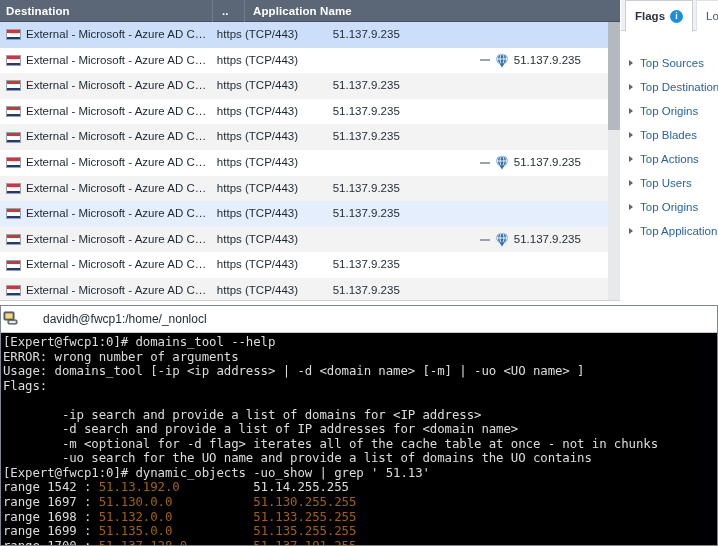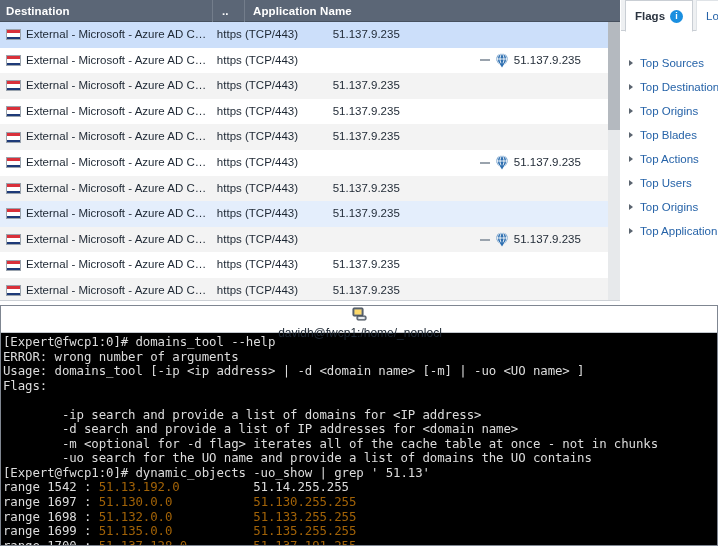--- a/index.html
+++ b/index.html
@@ -191,27 +191,26 @@
     left: 0; top: 305px;
     width: 718px; height: 241px;
     background: #000000;
     border: 1px solid #7f8691;
     overflow: hidden;
   }
   #term-title {
     height: 27px;
     background: #ffffff;
     display: flex; align-items: center;
-    gap: 2px;
+    gap: 24px;
     padding-left: 2px;
     font-size: 12px;
     color: #1d2733;
     border-bottom: 1px solid #c3c8ce;
     white-space: nowrap;
-    flex-direction: column;
   }
   #term-body {
     padding: 2px 0 0 2px;
     font-family: "DejaVu Sans Mono", "Liberation Mono", monospace;
     font-size: 12.4px;
     line-height: 14.55px;
     color: #d8d8d8;
     white-space: pre;
     letter-spacing: -0.1px;
   }

